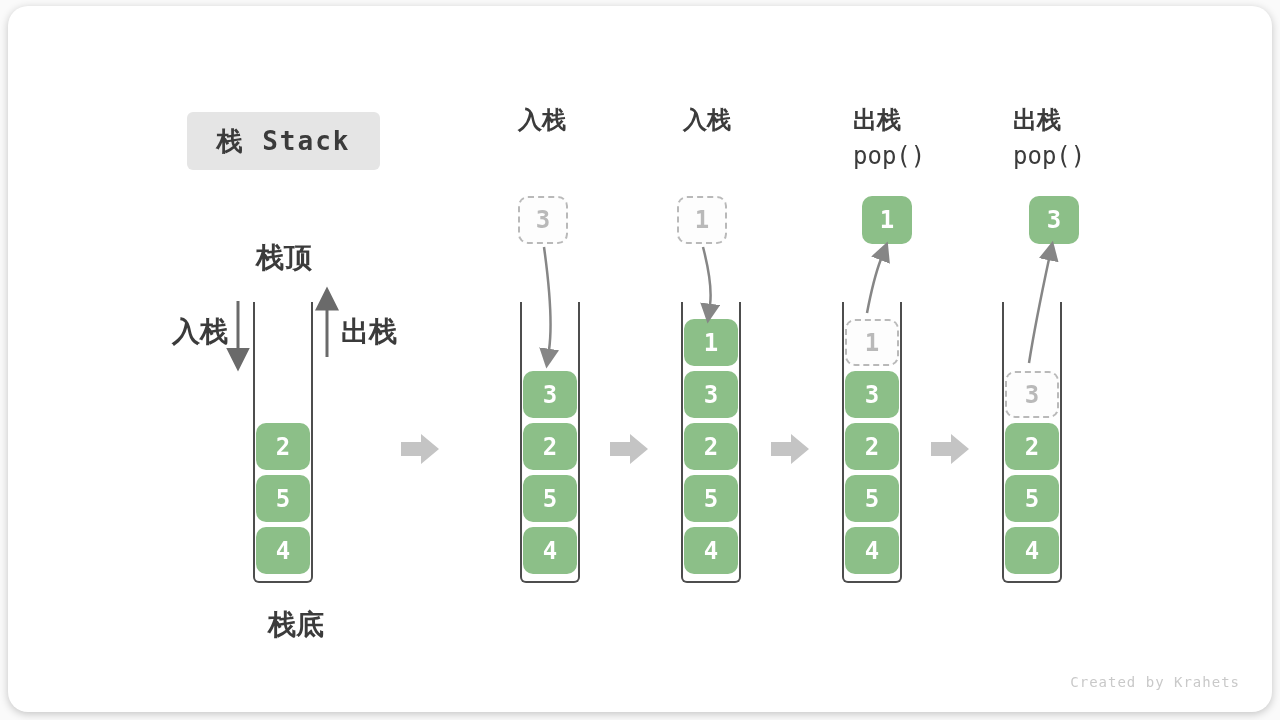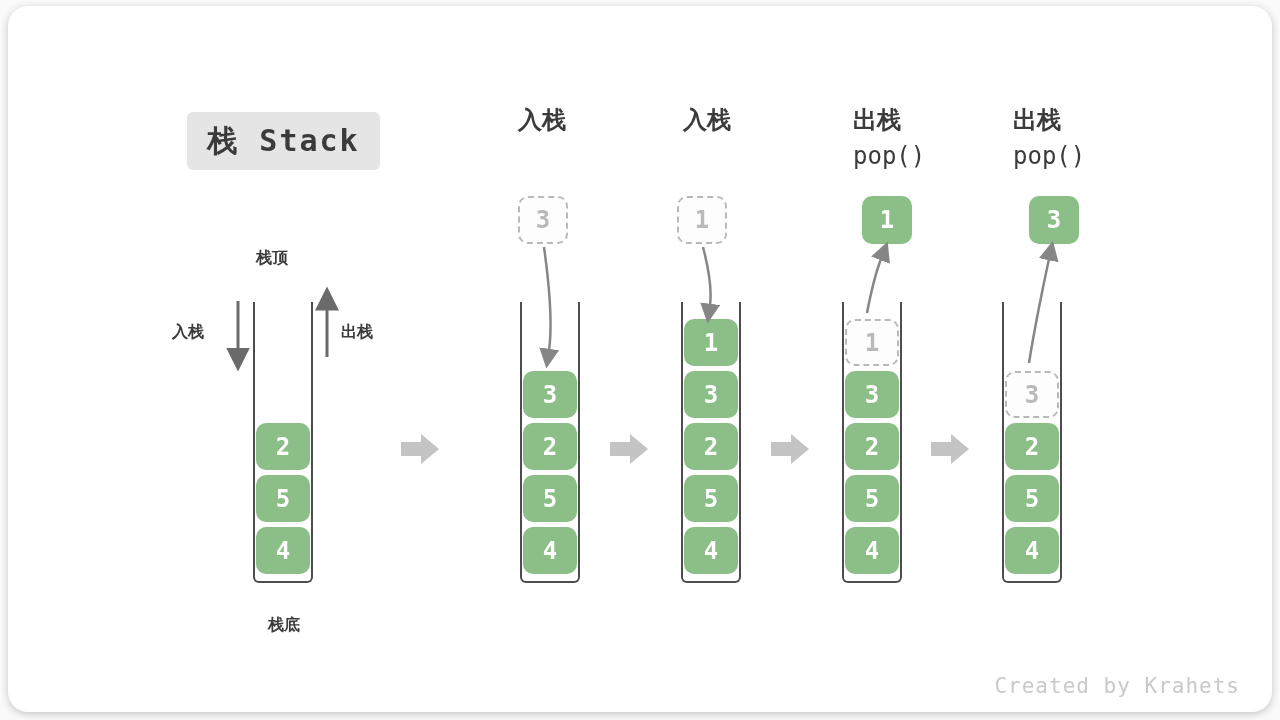--- a/index.html
+++ b/index.html
@@ -9,25 +9,25 @@
   }
   .card{
     position:absolute;left:8px;top:6px;width:1264px;height:706px;
     background:#ffffff;border-radius:20px;
     box-shadow:0 2px 8px rgba(0,0,0,0.22);
   }
   .title-badge{
     position:absolute;left:187px;top:112px;width:193px;height:58px;
     background:var(--title-bg,#e5e5e5);border-radius:6px;
     display:flex;align-items:center;justify-content:center;
-    font-family:"DejaVu Sans Mono",monospace;font-size:30px;font-weight:600;
+    font-family:"DejaVu Sans Mono",monospace;font-size:26px;font-weight:600;
     letter-spacing:2px;color:var(--text-dark,#3b3b3b);
   }
   .cjk-label{
-    position:absolute;font-size:16px;font-weight:700;color:var(--text-dark,#3b3b3b);
+    position:absolute;font-size:28px;font-weight:700;color:var(--text-dark,#3b3b3b);
     white-space:nowrap;line-height:28px;text-align:right;
   }
   .op-header{position:absolute;width:160px;}
   .op-header .op-cjk{
     font-size:24px;font-weight:700;color:var(--text-dark,#3b3b3b);line-height:28px;
   }
   .op-header .op-code{
     font-family:"DejaVu Sans Mono",monospace;font-size:24px;
     color:var(--text-dark,#3b3b3b);line-height:28px;margin-top:8px;white-space:nowrap;
   }
@@ -60,21 +60,21 @@
     background:#fdfdfd;
   }
   .svg-overlay{position:absolute;left:0;top:0;pointer-events:none;}
   .curve-arrow{fill:none;stroke:var(--arrow-gray,#808080);stroke-width:2.5;}
   .small-arrow{fill:none;stroke:var(--small-arrow-gray,#6a6a6a);stroke-width:3;}
   .flow-arrow{fill:var(--flow-arrow-gray,#c4c4c4);stroke:none;}
   #mh-mid path{fill:var(--arrow-gray,#808080);}
   #mh-dark path{fill:var(--small-arrow-gray,#6a6a6a);}
   .watermark{
     position:absolute;right:40px;top:674px;
-    font-family:"DejaVu Sans Mono",monospace;font-size:21px;letter-spacing:1px;
+    font-family:"DejaVu Sans Mono",monospace;font-size:14px;letter-spacing:1px;
     color:var(--watermark-gray,#c9c9c9);white-space:nowrap;
   }
 </style>
 </head>
 <body>
 
 <div class="page">
   <div class="card"></div>
 
   <div class="title-badge">栈 Stack</div>

